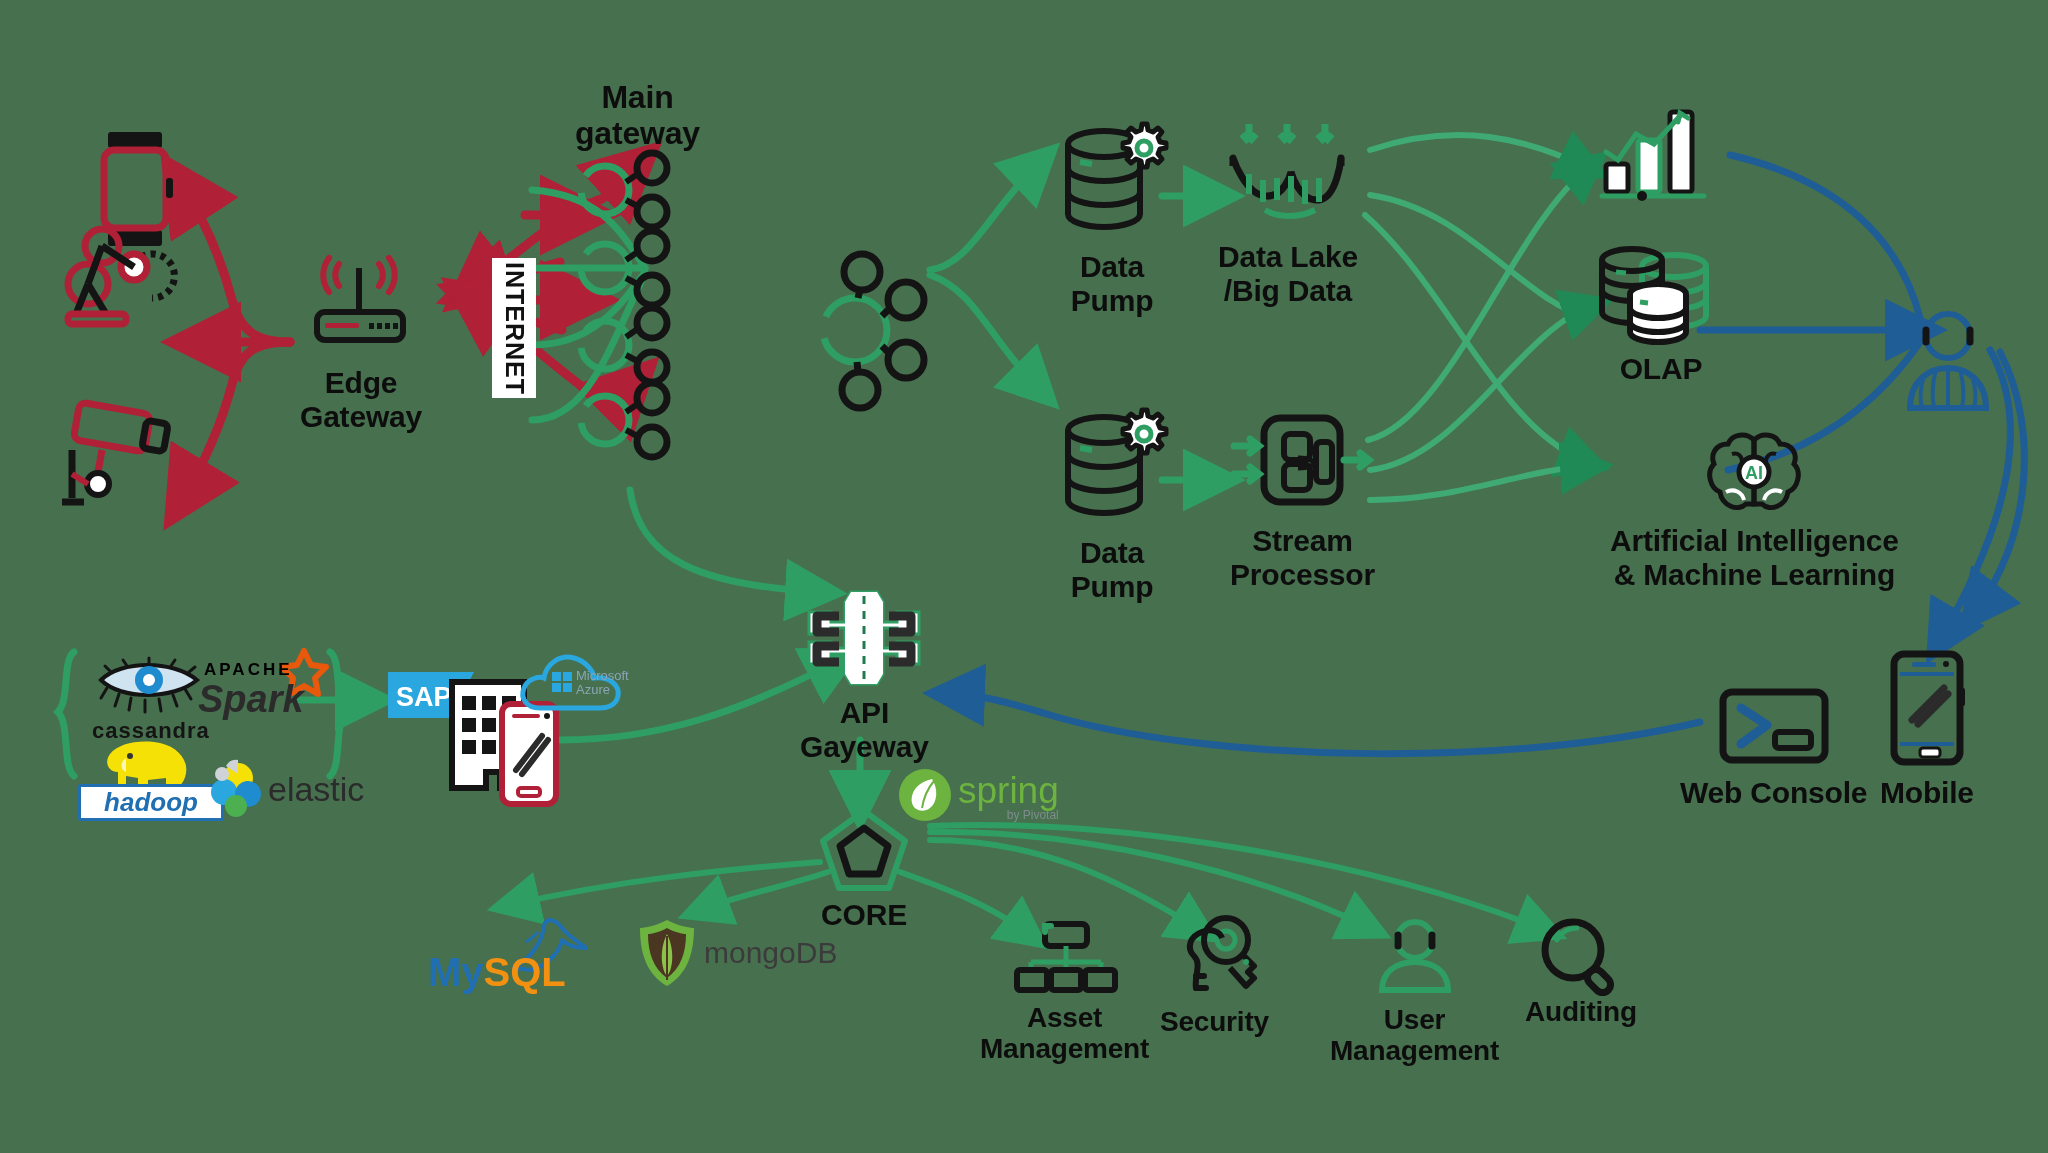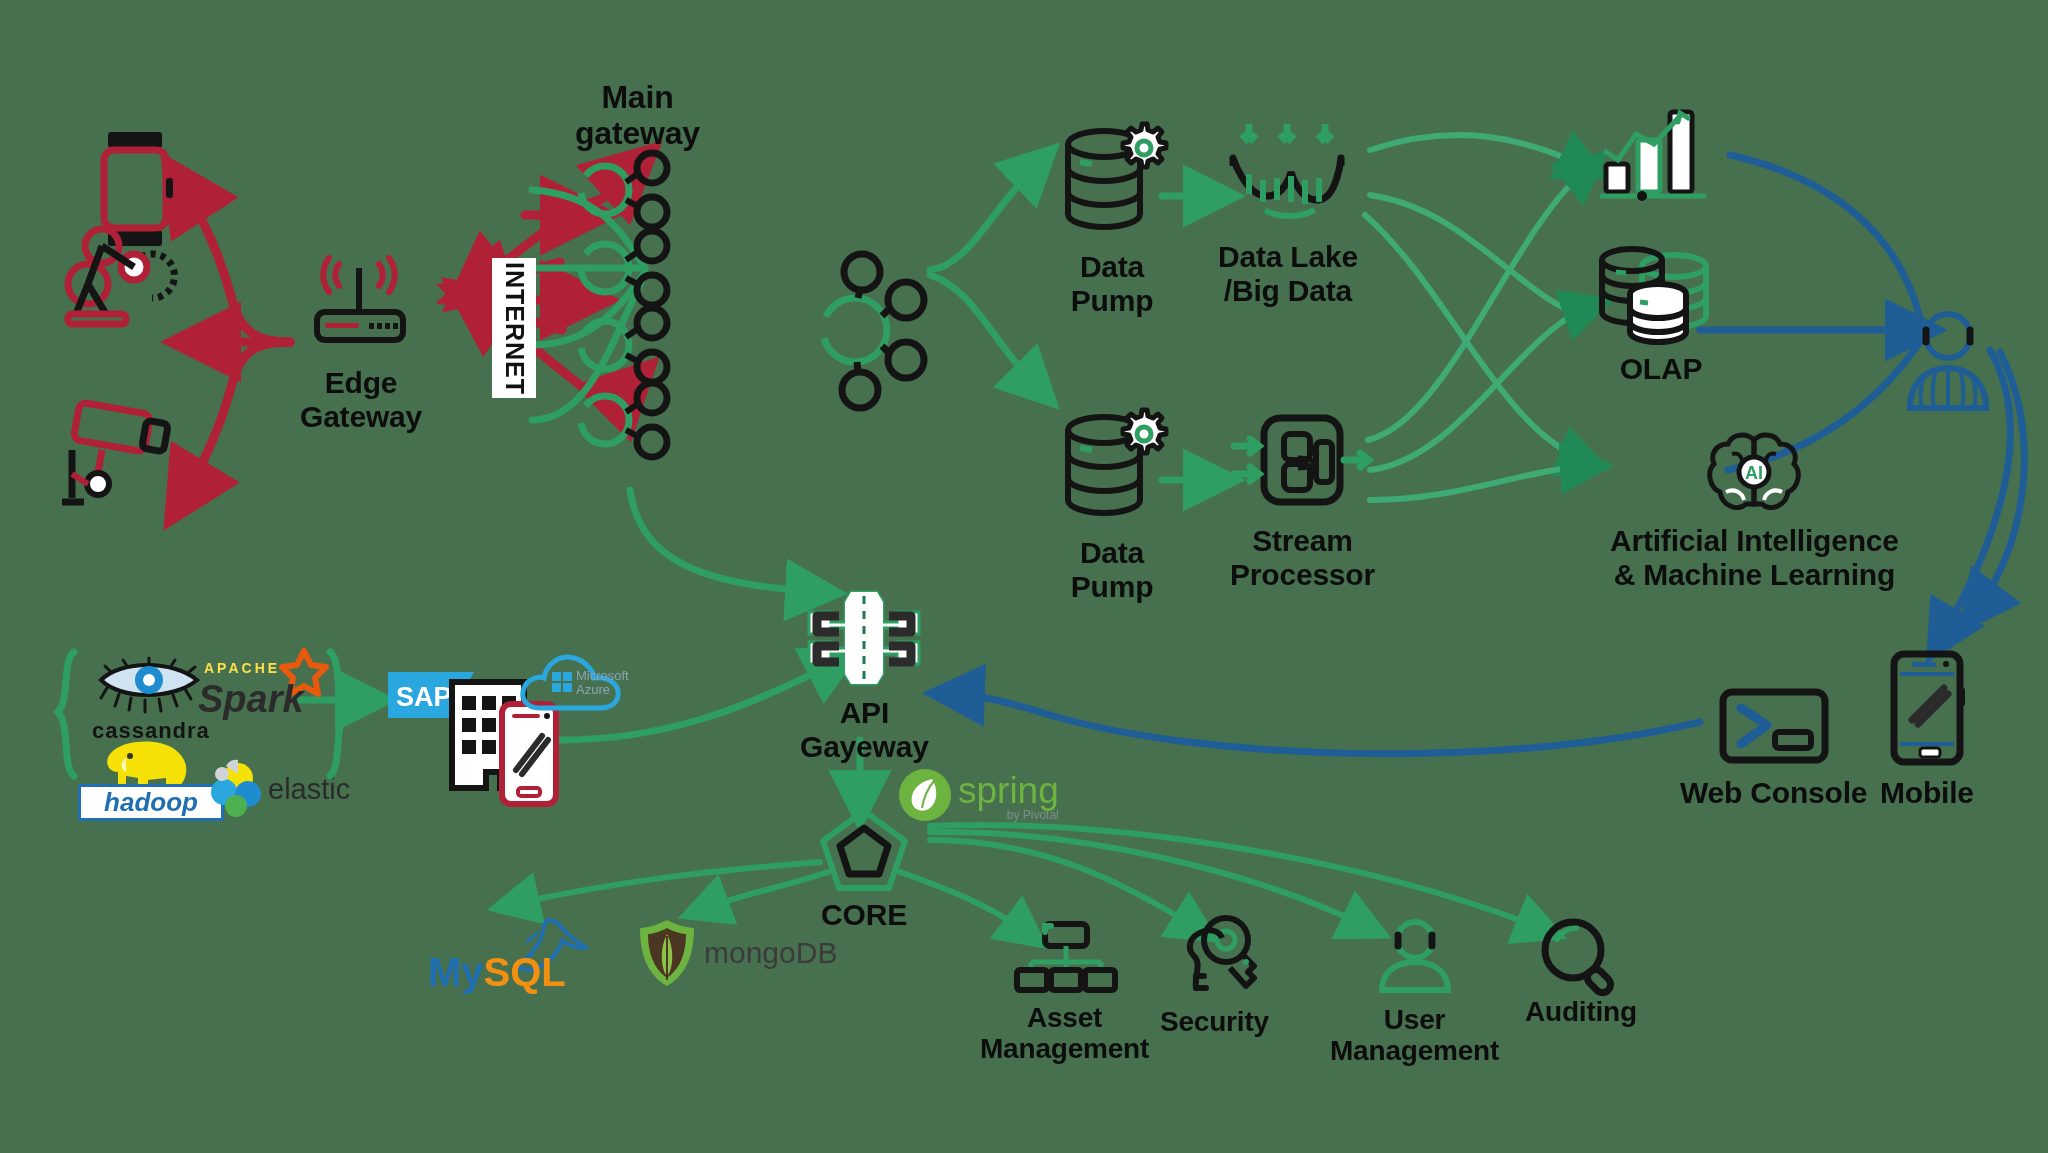--- a/index.html
+++ b/index.html
@@ -402,21 +402,21 @@
       </g>
     </svg>
     <div class="logo-text" style="font-size:22px;color:#141414;margin-top:-2px;letter-spacing:1px;">cassandra</div>
   </div>
 
   <div class="node" style="left:196px;top:650px;">
     <div style="position:relative;width:130px;height:66px;">
       <svg width="48" height="46" viewBox="0 0 48 46" style="position:absolute;right:-2px;top:0;">
         <path d="M24,1 L31,15 L46,17 L35,28 L38,44 L24,36 L10,44 L13,28 L2,17 L17,15 Z" fill="none" stroke="#e8590c" stroke-width="6" stroke-linejoin="round"></path>
       </svg>
-      <div style="position:absolute;left:8px;top:10px;font-size:14px;font-weight:bold;color:#fde047;letter-spacing:3px;">APACHE</div>
+      <div style="position:absolute;left:8px;top:10px;font-size:17px;font-weight:bold;color:#000000;letter-spacing:3px;">APACHE</div>
       <div style="position:absolute;left:2px;top:28px;font-size:38px;font-weight:bold;color:#2b2b2b;font-style:italic;">Spark</div>
     </div>
   </div>
 
   <div class="node" style="left:78px;top:740px;">
     <div style="position:relative;width:140px;height:72px;">
       <svg width="92" height="54" viewBox="0 0 92 54" style="position:absolute;left:22px;top:0;">
         <path d="M18,50 L18,32 C8,32 4,22 10,14 C18,4 36,0 54,2 C72,4 84,14 86,26 C88,38 80,48 74,50 L66,50 L66,38 L48,40 L48,50 L38,50 L38,38 L26,36 L26,50 Z" fill="#f5e105"></path>
         <path d="M26,18 C20,22 20,30 26,32" fill="#fff" opacity="0.7"></path>
         <circle cx="30" cy="16" r="3" fill="#333"></circle>
@@ -428,21 +428,21 @@
   <div class="node" style="left:208px;top:760px;">
     <div style="position:relative;width:130px;height:58px;display:flex;align-items:center;">
       <svg width="58" height="58" viewBox="0 0 58 58">
         <circle cx="30" cy="18" r="15" fill="#f5e105"></circle>
         <path d="M18,6 a12,12 0 0,1 12,-6 L30,14 Z" fill="#cfd3d8"></path>
         <circle cx="16" cy="32" r="13" fill="#2ba7df"></circle>
         <circle cx="40" cy="34" r="13" fill="#1f8ccf"></circle>
         <circle cx="28" cy="46" r="11" fill="#4caf50"></circle>
         <circle cx="14" cy="14" r="7" fill="#cfd3d8"></circle>
       </svg>
-      <div style="font-size:29px;color:#2b2b2b;margin-left:2px;">elastic</div>
+      <div style="font-size:34px;color:#2b2b2b;margin-left:2px;">elastic</div>
     </div>
   </div>
 
   <div style="position:absolute;left:388px;top:672px;">
     <svg width="86" height="46" viewBox="0 0 86 46">
       <path d="M0,0 L86,0 L62,46 L0,46 Z" fill="#2ba7df"></path>
       <text x="8" y="34" font-size="27" font-weight="bold" fill="#fff" font-family="Liberation Sans, sans-serif">SAP</text>
     </svg>
   </div>
 

